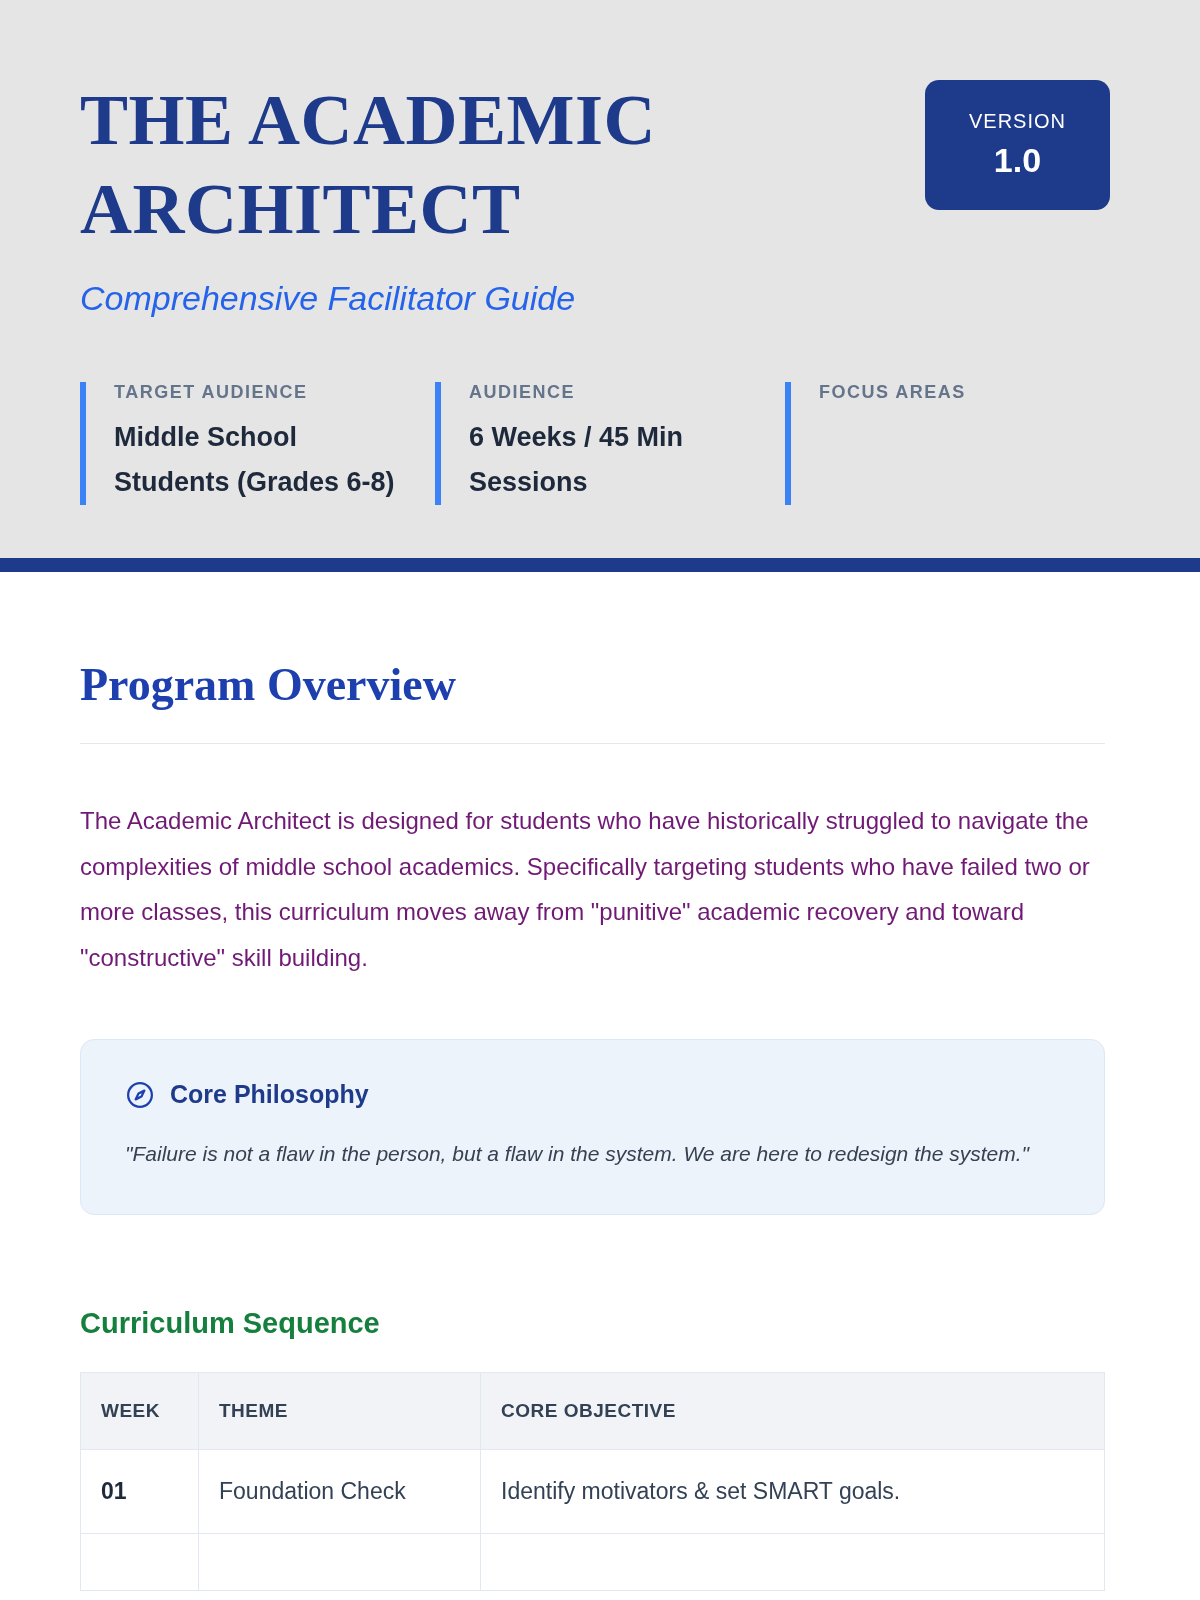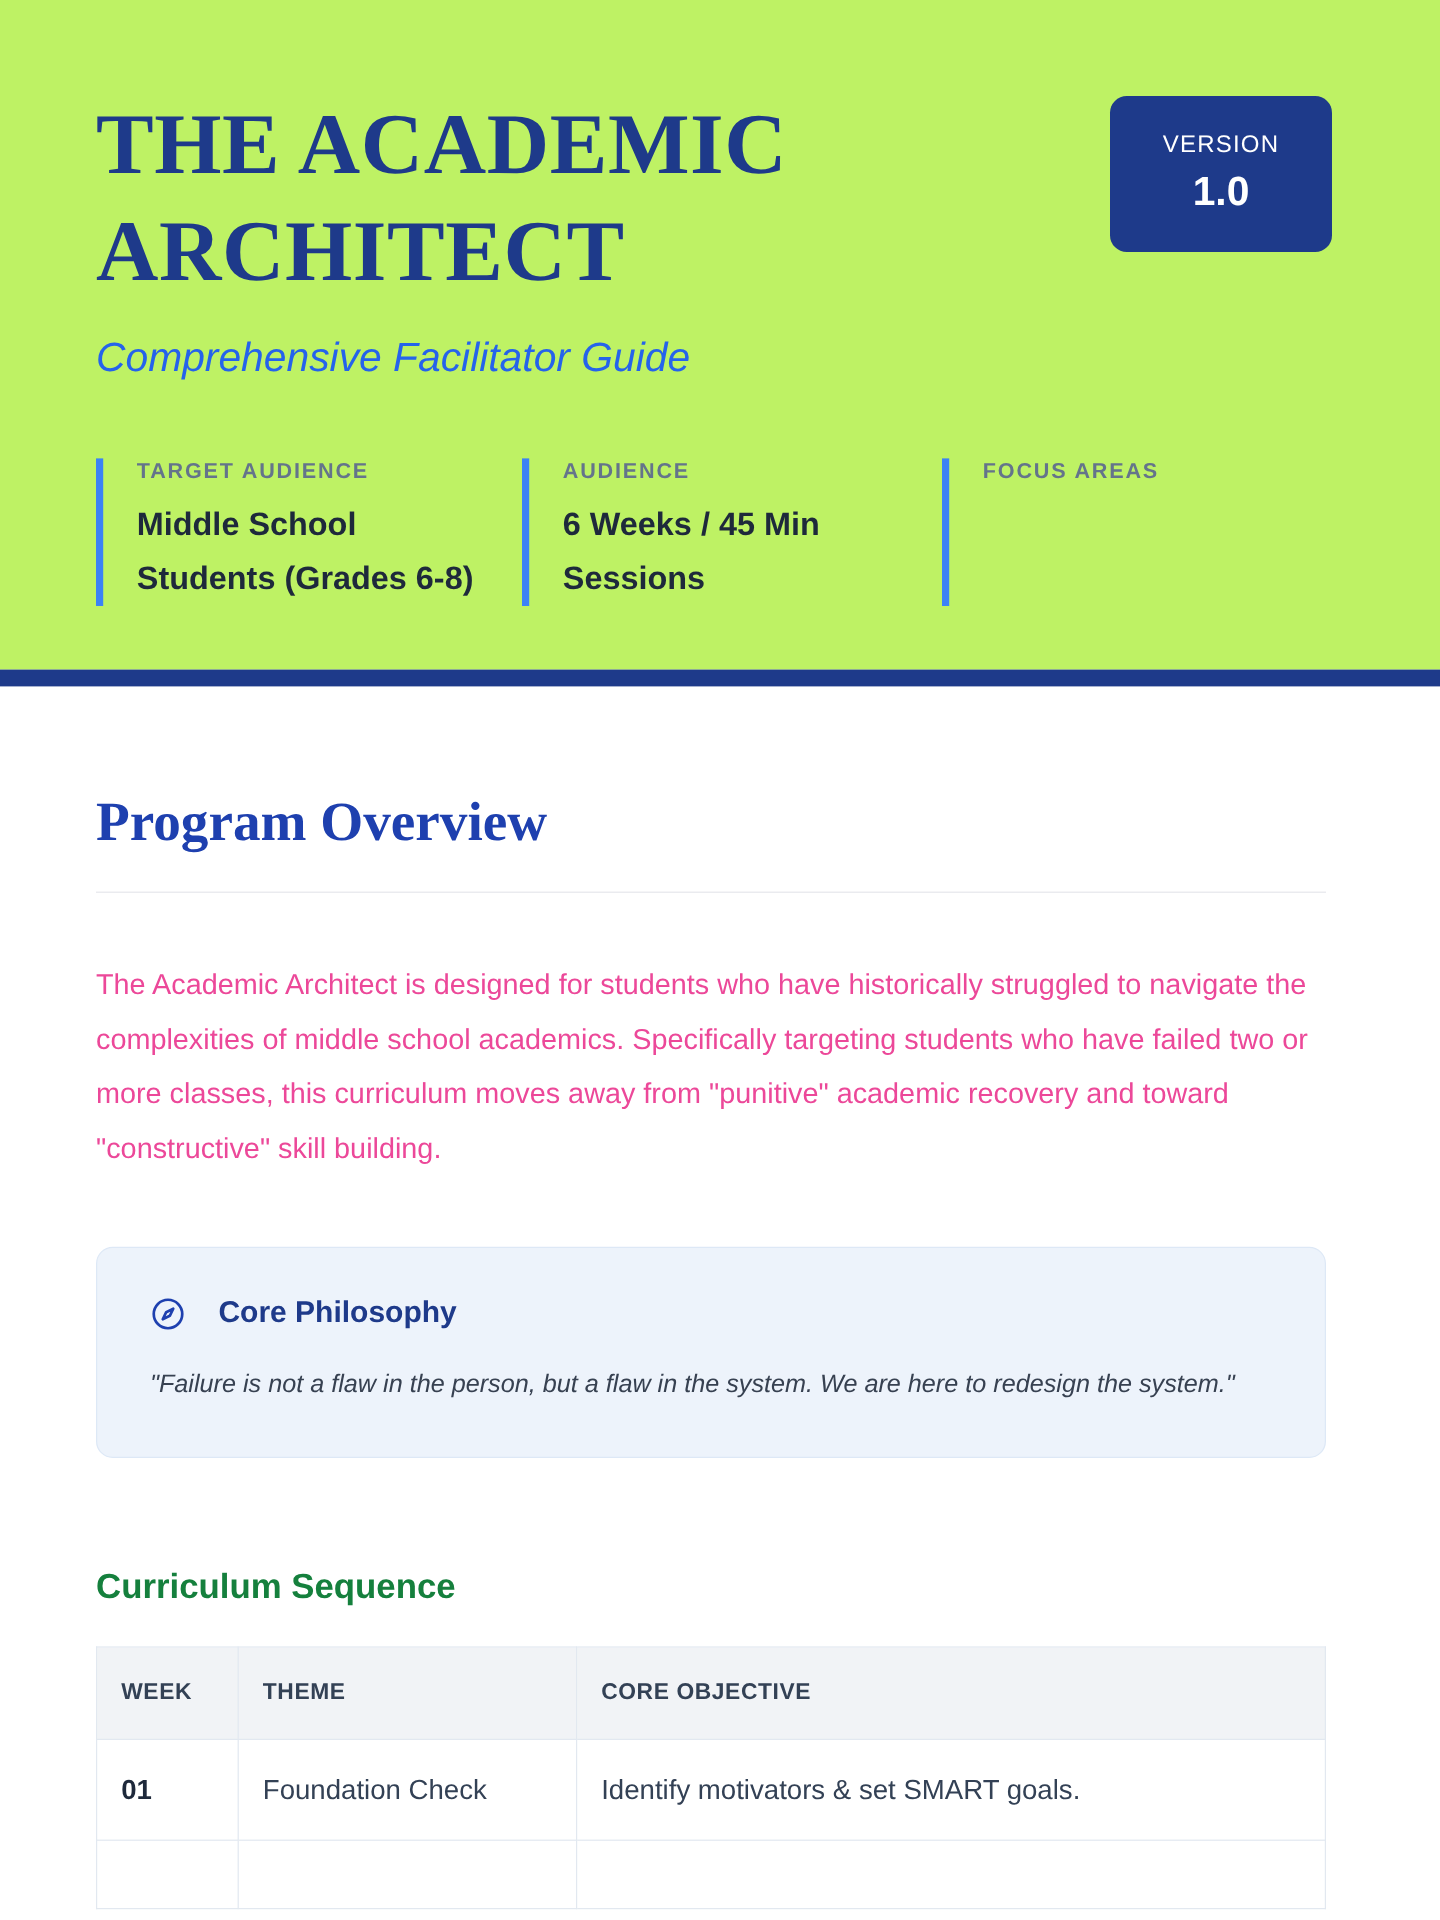--- a/index.html
+++ b/index.html
@@ -7,21 +7,21 @@
   body {
     height: 1600px;
     overflow: hidden;
     background: #ffffff;
     font-family: "Liberation Sans", sans-serif;
     color: #374151;
   }
 
   
   .header {
-    background: #bef264;
+    background: #e5e5e5;
     padding: 76px 90px 0 80px;
   }
   .header-top {
     display: flex;
     justify-content: space-between;
     align-items: flex-start;
   }
   .doc-title {
     font-family: "Liberation Serif", serif;
     font-weight: 700;
@@ -96,34 +96,34 @@
     font-weight: 700;
     font-size: 46px;
     color: #1e40af;
     padding-bottom: 32px;
     border-bottom: 1px solid #e5e7eb;
   }
   .intro-paragraph {
     margin-top: 54px;
     font-size: 24px;
     line-height: 1.9;
-    color: #ec4899;
+    color: #701a75;
   }
 
   .callout {
     margin-top: 58px;
     background: #edf3fb;
     border: 1px solid #dde8f6;
     border-radius: 14px;
     padding: 40px 44px 42px 44px;
   }
   .callout-head {
     display: flex;
     align-items: center;
-    gap: 27px;
+    gap: 15px;
   }
   .callout-title {
     font-size: 25px;
     font-weight: 700;
     color: #1e3a8a;
   }
   .callout-quote {
     margin-top: 26px;
     font-style: italic;
     font-size: 21px;

